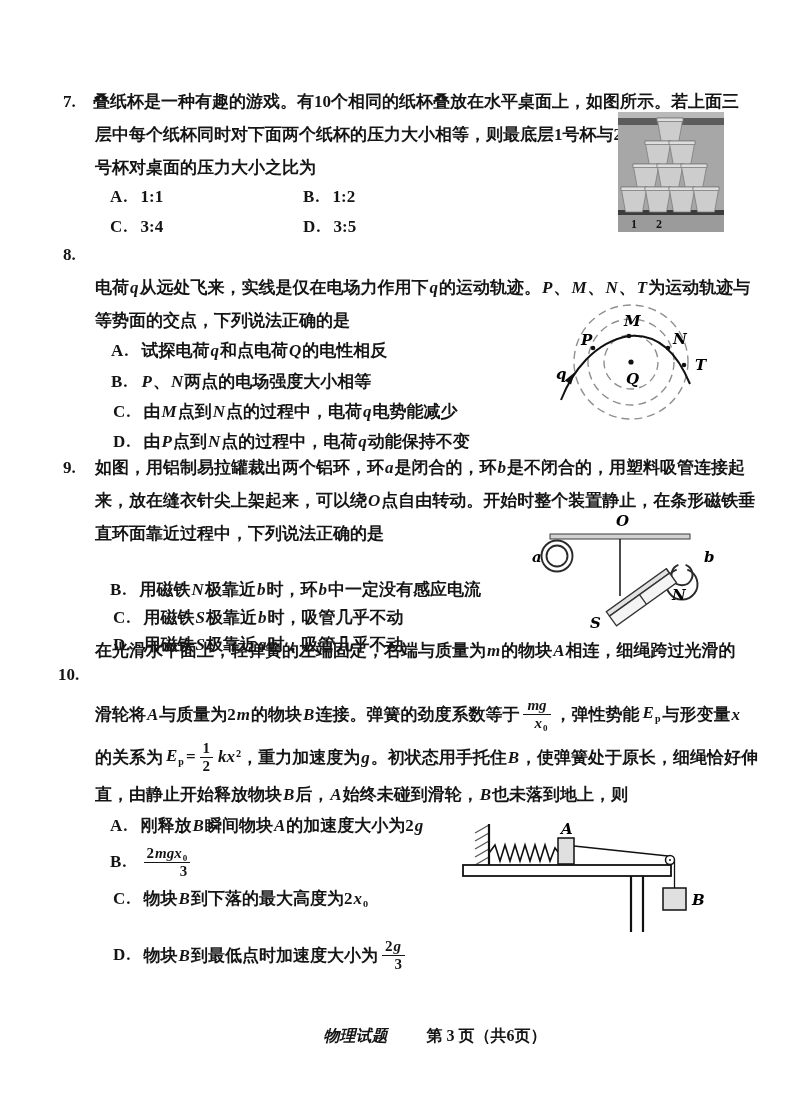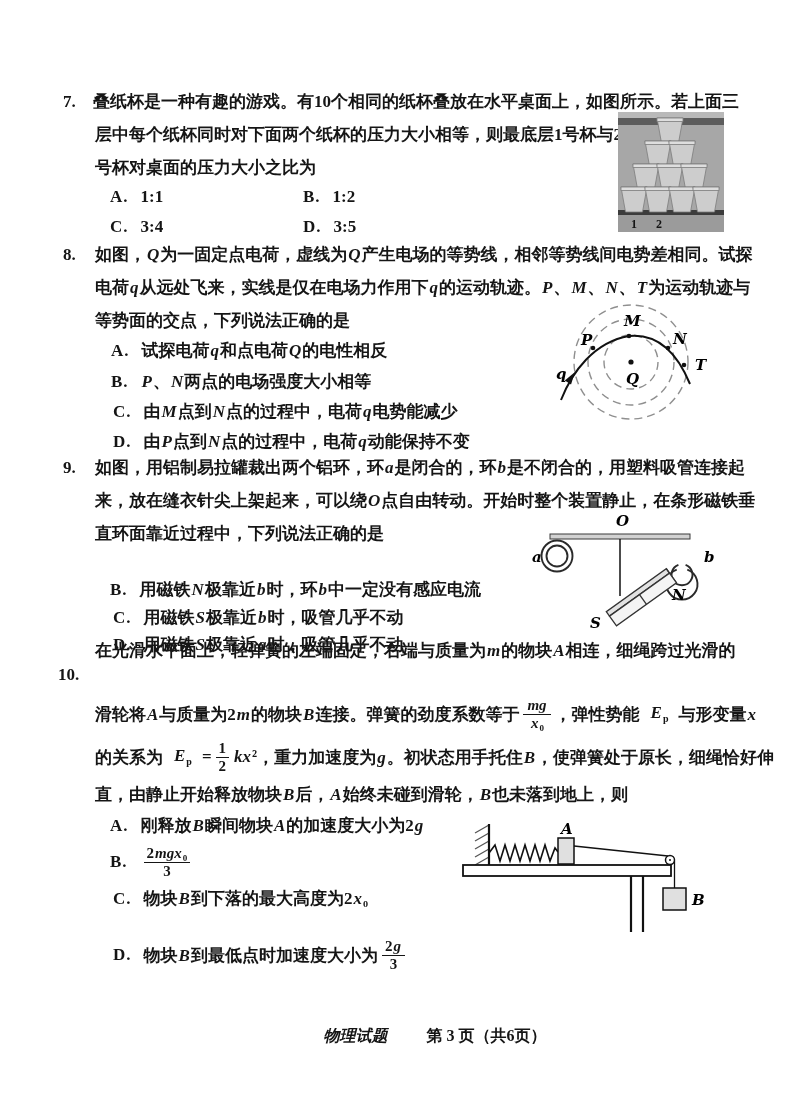--- a/index.html
+++ b/index.html
@@ -4,25 +4,25 @@
 <style>
   html,body{margin:0;padding:0;background:#e8e8e8;}
   .page{position:relative;width:800px;height:1114px;background:#ffffff;margin:0 auto;
         font-family:"Liberation Serif","DejaVu Serif",serif;color:#151515;
         font-size:17px;font-weight:600;overflow:hidden;}
   .ln{position:absolute;white-space:nowrap;line-height:22px;}
   .flexln{position:absolute;display:flex;align-items:center;white-space:nowrap;}
   .optlabel{display:inline-block;margin-right:12px;letter-spacing:1px;}
   i{font-style:italic;padding:0 1px;}
   sub{font-size:10px;}
-  .frac{display:inline-block;text-align:center;vertical-align:middle;
+  .frac{display:inline-block;text-align:right;vertical-align:middle;
         line-height:1.1;font-size:15px;margin:0 4px;}
   .frac .num{display:block;padding:0 3px;}
   .frac .den{display:block;border-top:1.4px solid #151515;padding:0 3px;}
-  .esym{margin:0 10px;}
+  .esym{margin:0 2px;}
   .fig{position:absolute;}
   .figlabel{font-style:italic;font-weight:bold;font-size:15px;
             font-family:"DejaVu Serif","Liberation Serif",serif;}
   .footer{position:absolute;left:35px;top:1026px;width:800px;text-align:center;
           font-size:16px;}
   .footer .t{font-style:italic;font-weight:bold;margin-right:35px;}
 </style>
 </head>
 <body>
 
@@ -79,21 +79,20 @@
           <rect x="51" y="75" width="26" height="3.5" fill="#dedede"></rect>
         <path d="M75,75 L101,75 L96.5,100 L79.5,100 Z"></path>
           <rect x="75" y="75" width="26" height="3.5" fill="#dedede"></rect>
       </g>
       <text x="13" y="116" font-size="12" font-weight="bold" fill="#141414">1</text>
       <text x="38" y="116" font-size="12" font-weight="bold" fill="#141414">2</text>
     </svg>
   </div>
 
   <div class="ln" style="left:63px;top:244px">8.</div>
-  <div class="ln mx" style="left:95px;top:244px">如图，<i>Q</i>为一固定点电荷，虚线为<i>Q</i>产生电场的等势线，相邻等势线间电势差相同。试探</div>
   <div class="ln mx" style="left:95px;top:277px">电荷<i>q</i>从远处飞来，实线是仅在电场力作用下<i>q</i>的运动轨迹。<i>P</i>、<i>M</i>、<i>N</i>、<i>T</i>为运动轨迹与</div>
   <div class="ln" style="left:111px;top:340px">
     <span class="optlabel">A.</span><span class="mx">试探电荷<i>q</i>和点电荷<i>Q</i>的电性相反</span>
   </div>
   <div class="ln mx" style="left:95px;top:310px">等势面的交点，下列说法正确的是</div>
   <div class="ln" style="left:111px;top:371px">
     <span class="optlabel">B.</span><span class="mx"><i>P</i>、<i>N</i>两点的电场强度大小相等</span>
   </div>
   <div class="ln" style="left:113px;top:401px">
     <span class="optlabel">C.</span><span class="mx">由<i>M</i>点到<i>N</i>点的过程中，电荷<i>q</i>电势能减少</span>

